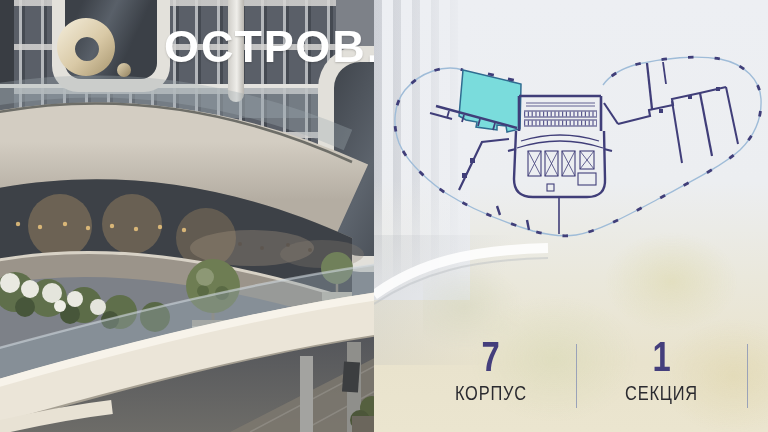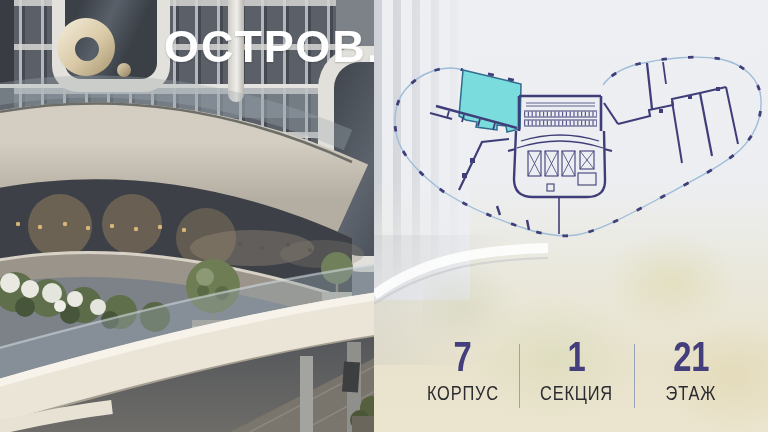--- a/index.html
+++ b/index.html
@@ -297,19 +297,15 @@
       <div class="stat">
         <span class="stat-value">7</span>
         <span class="stat-label">КОРПУС</span>
       </div>
       <div class="stat-divider"></div>
       <div class="stat">
         <span class="stat-value">1</span>
         <span class="stat-label">СЕКЦИЯ</span>
       </div>
       <div class="stat-divider"></div>
-      <div class="stat">
-        <span class="stat-value">21</span>
-        <span class="stat-label">ЭТАЖ</span>
-      </div>
     </div>
   </div>
 </div>
 
 </body></html>

